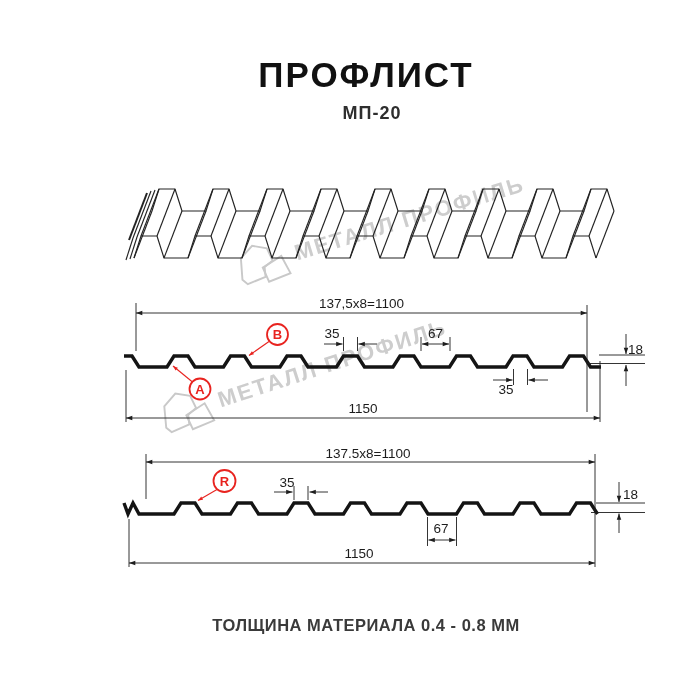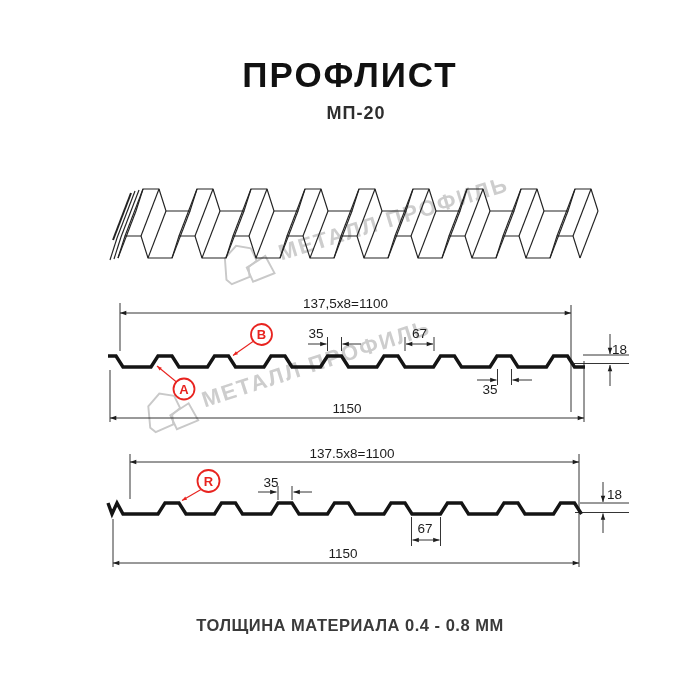--- a/index.html
+++ b/index.html
@@ -1,17 +1,17 @@
 <!DOCTYPE html>
 <html><head>
 <meta charset="utf-8">
 <style>
   html,body{margin:0;padding:0;background:#ffffff;}
   .page{position:relative;width:629px;height:700px;background:#ffffff;overflow:hidden;
-        font-family:"Liberation Sans",sans-serif;}
+        font-family:"Liberation Sans",sans-serif;margin-left:16px;}
   .header{position:absolute;top:57px;left:0;width:700px;text-align:center;z-index:3;}
   .title{font-size:35px;font-weight:700;letter-spacing:2px;color:#111;line-height:1;}
   .subtitle{margin-top:11px;font-size:18px;font-weight:600;letter-spacing:1px;color:#2e2e2e;padding-left:12px;}
   .footer{position:absolute;top:616px;left:0;width:700px;text-align:center;z-index:3;
           font-size:16.5px;font-weight:700;letter-spacing:0.5px;color:#3a3a3a;}
   .wm{position:absolute;display:flex;align-items:flex-end;transform-origin:0 100%;z-index:1;}
   .wm .txt{font-weight:700;font-size:22px;letter-spacing:2px;white-space:nowrap;
            color:#cdcdcd;margin:0 0 8px 8px;}
   .wm1{left:226px;top:246px;height:46px;transform:rotate(-17deg);}
   .wm2{left:150px;top:394px;height:46px;transform:rotate(-18deg);}

